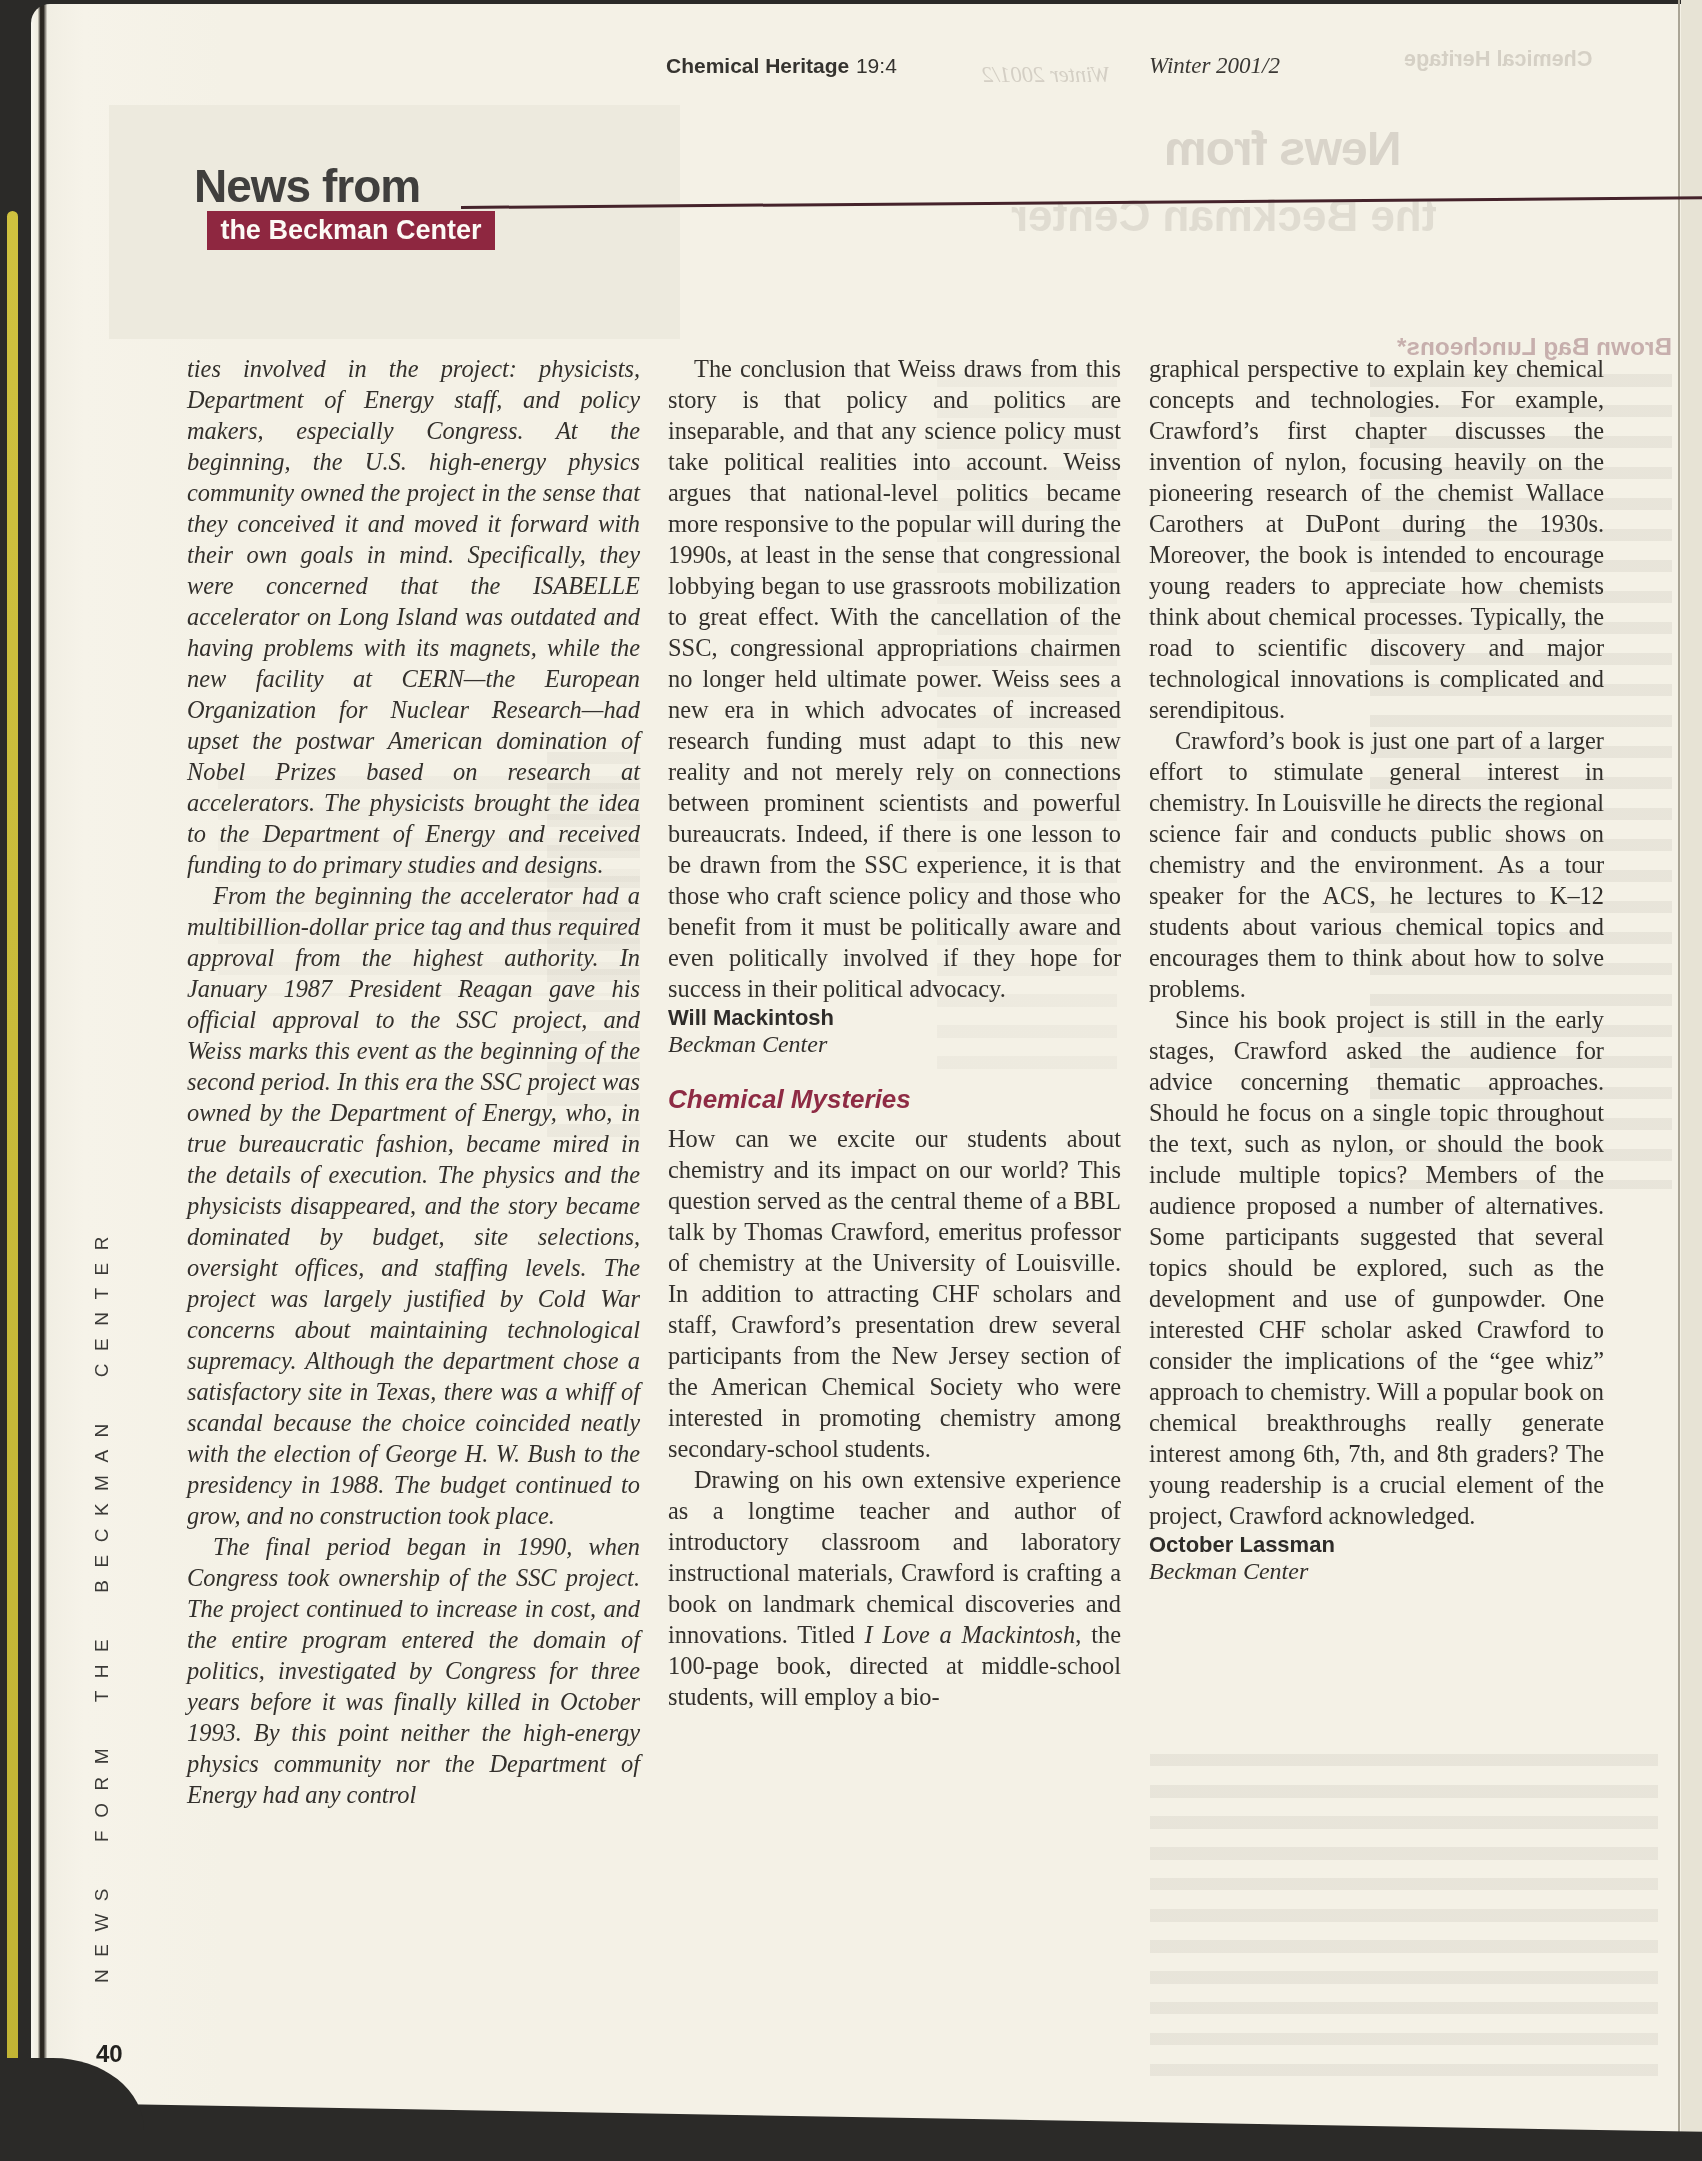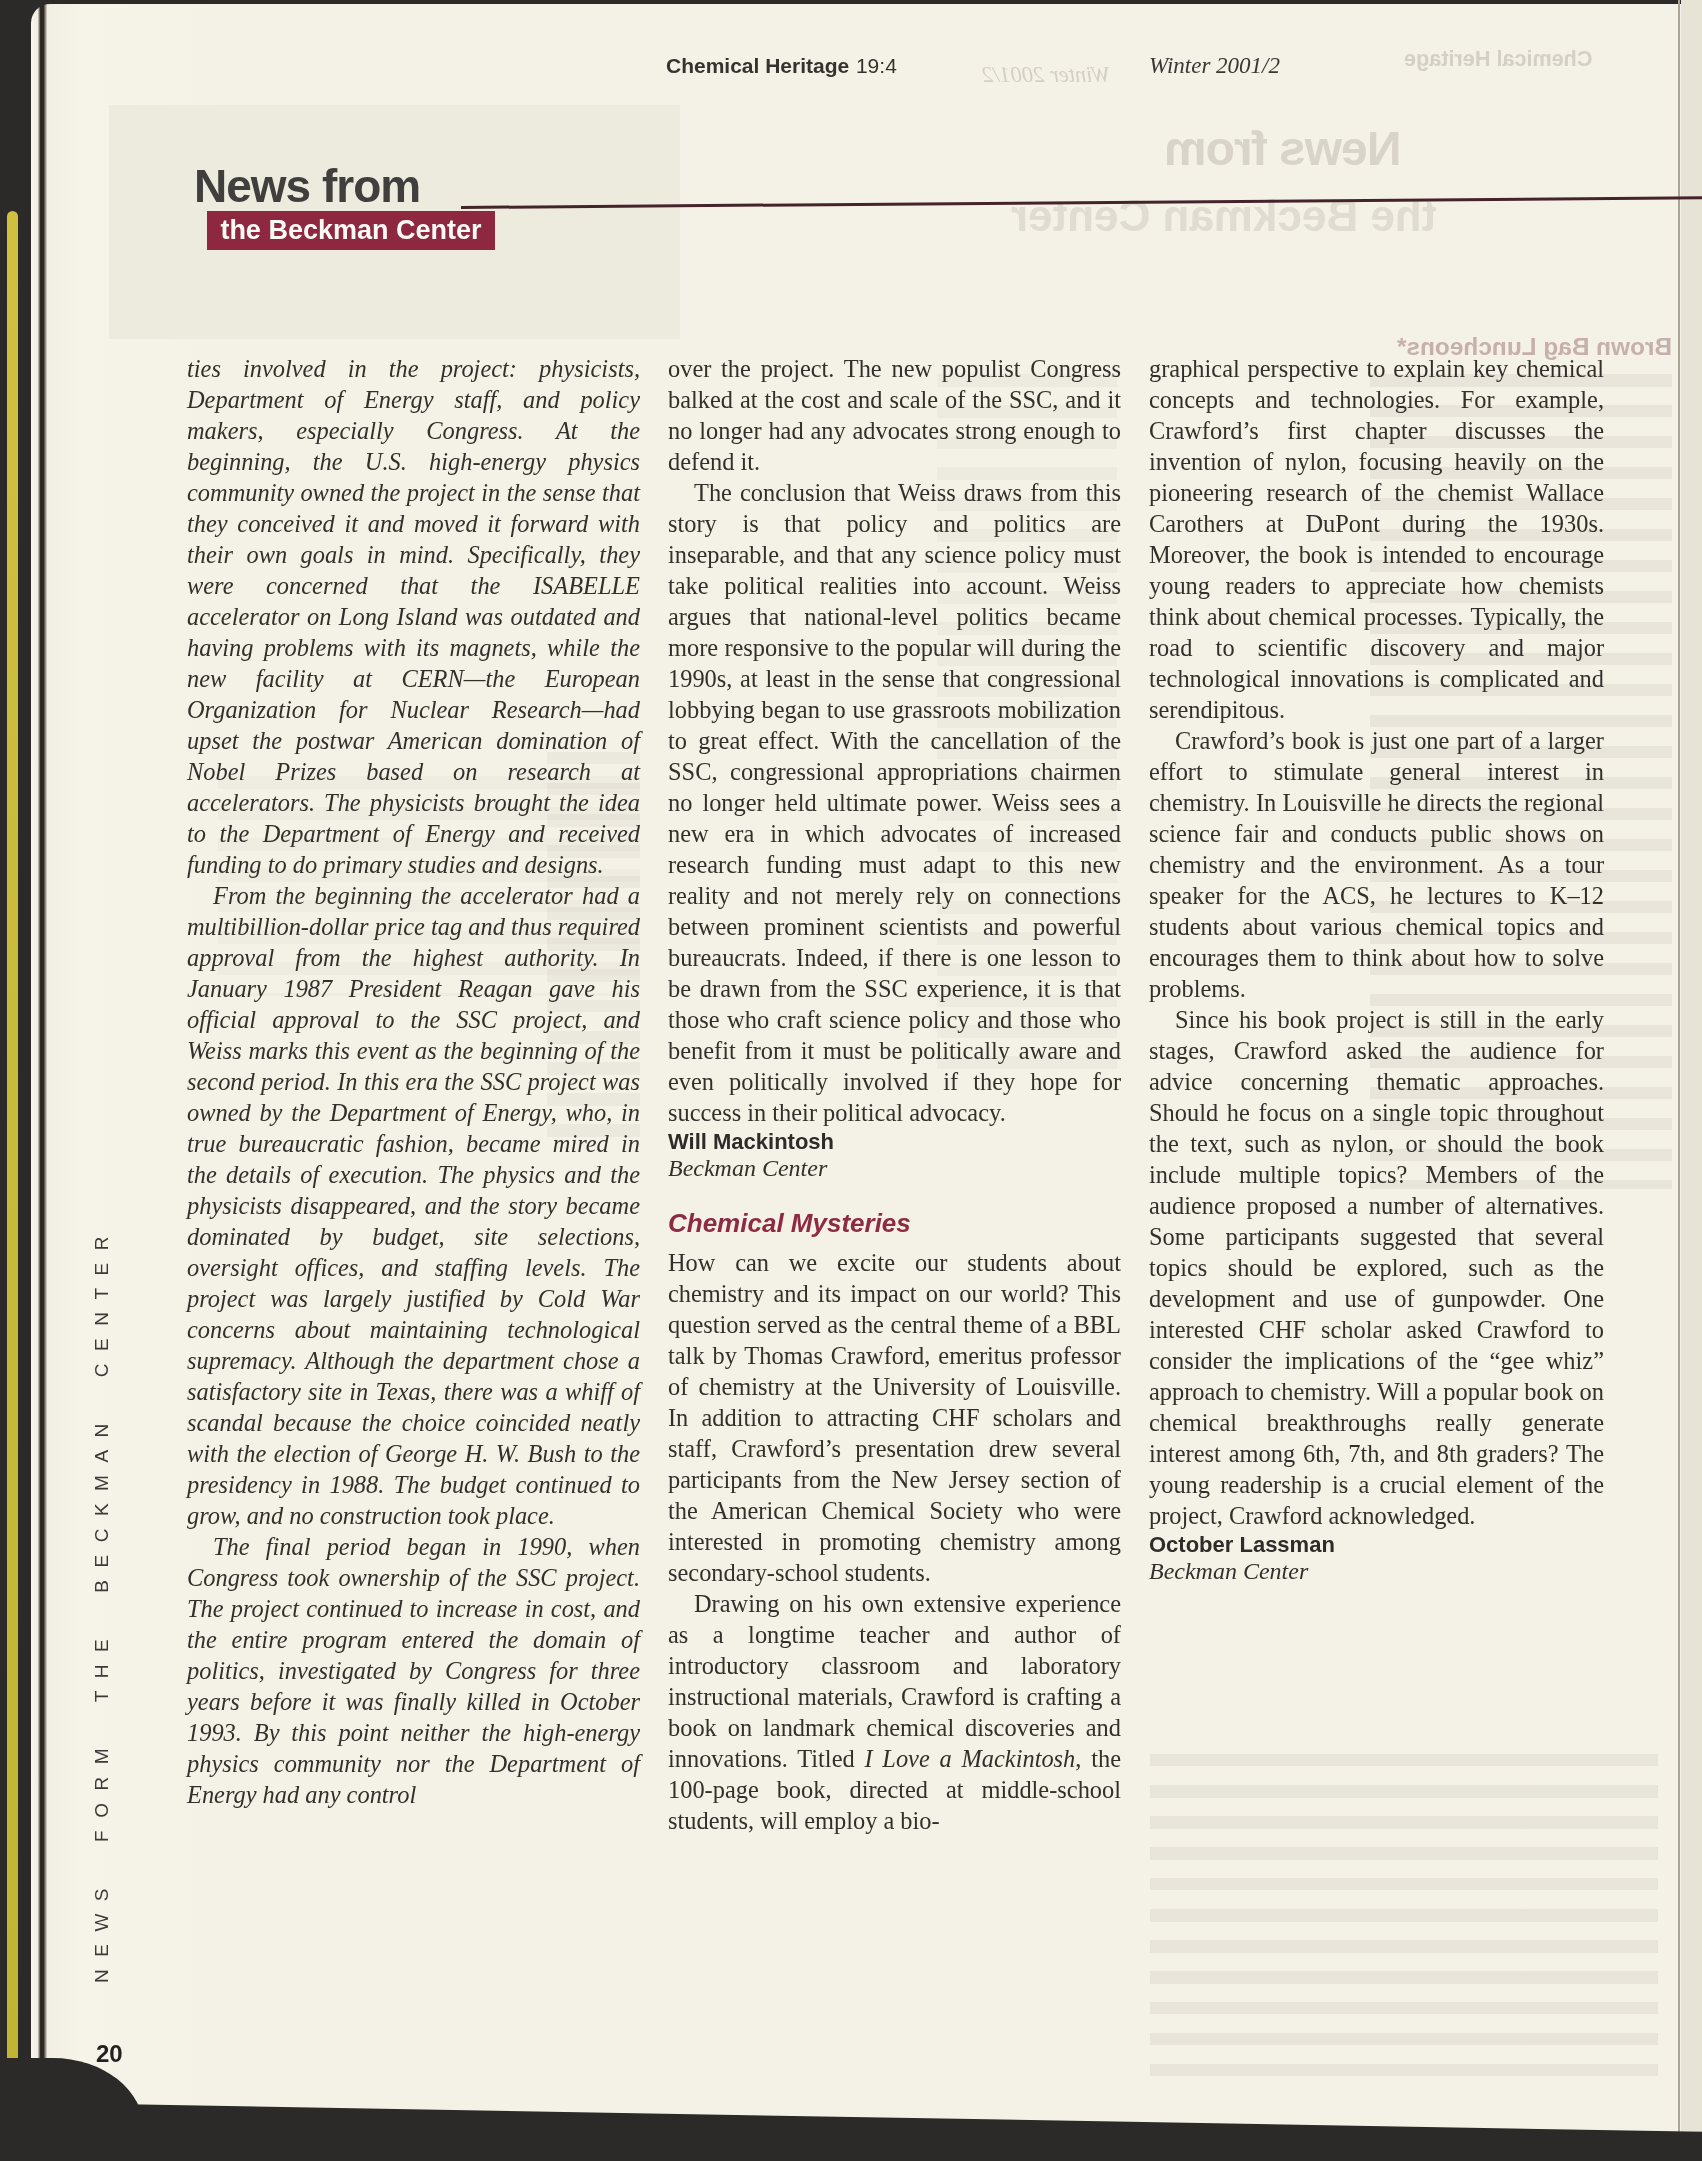--- a/index.html
+++ b/index.html
@@ -151,30 +151,29 @@
 <div class="journal-head">
   <span class="jt">Chemical Heritage</span><span class="ji">19:4</span>
 </div>
 <div class="season-head">Winter 2001/2</div>
 
 <div class="masthead-rule"></div>
 <div class="masthead-line1">News from</div>
 <div class="masthead-line2">the Beckman Center</div>
 
 <div class="sidebar-vertical">NEWS FORM THE BECKMAN CENTER</div>
-<div class="folio">20</div>
+<div class="folio">40</div>
 
 <div class="col col-1">
   <p>ties involved in the project: physicists, Department of Energy staff, and policy makers, especially Congress. At the beginning, the U.S. high-energy physics community owned the project in the sense that they conceived it and moved it forward with their own goals in mind. Specifically, they were concerned that the ISABELLE accelerator on Long Island was outdated and having problems with its magnets, while the new facility at CERN—the European Organization for Nuclear Research—had upset the postwar American domination of Nobel Prizes based on research at accelerators. The physicists brought the idea to the Department of Energy and received funding to do primary studies and designs.</p>
   <p class="indent">From the beginning the accelerator had a multibillion-dollar price tag and thus required approval from the highest authority. In January 1987 President Reagan gave his official approval to the SSC project, and Weiss marks this event as the beginning of the second period. In this era the SSC project was owned by the Department of Energy, who, in true bureaucratic fashion, became mired in the details of execution. The physics and the physicists disappeared, and the story became dominated by budget, site selections, oversight offices, and staffing levels. The project was largely justified by Cold War concerns about maintaining technological supremacy. Although the department chose a satisfactory site in Texas, there was a whiff of scandal because the choice coincided neatly with the election of George H. W. Bush to the presidency in 1988. The budget continued to grow, and no construction took place.</p>
   <p class="indent">The final period began in 1990, when Congress took ownership of the SSC project. The project continued to increase in cost, and the entire program entered the domain of politics, investigated by Congress for three years before it was finally killed in October 1993. By this point neither the high-energy physics community nor the Department of Energy had any control</p>
 </div>
 
 <div class="col col-2">
-  <p>over the project. The new populist Congress balked at the cost and scale of the SSC, and it no longer had any advocates strong enough to defend it.</p>
   <p class="indent">The conclusion that Weiss draws from this story is that policy and politics are inseparable, and that any science policy must take political realities into account. Weiss argues that national-level politics became more responsive to the popular will during the 1990s, at least in the sense that congressional lobbying began to use grassroots mobilization to great effect. With the cancellation of the SSC, congressional appropriations chairmen no longer held ultimate power. Weiss sees a new era in which advocates of increased research funding must adapt to this new reality and not merely rely on connections between prominent scientists and powerful bureaucrats. Indeed, if there is one lesson to be drawn from the SSC experience, it is that those who craft science policy and those who benefit from it must be politically aware and even politically involved if they hope for success in their political advocacy.</p>
   <p class="byline-name">Will Mackintosh</p>
   <p class="byline-aff">Beckman Center</p>
   <h2 class="section-heading">Chemical Mysteries</h2>
   <p>How can we excite our students about chemistry and its impact on our world? This question served as the central theme of a BBL talk by Thomas Crawford, emeritus professor of chemistry at the University of Louisville. In addition to attracting CHF scholars and staff, Crawford’s presentation drew several participants from the New Jersey section of the American Chemical Society who were interested in promoting chemistry among secondary-school students.</p>
   <p class="indent"><span>Drawing on his own extensive experience as a longtime teacher and author of introductory classroom and laboratory instructional materials, Crawford is crafting a book on landmark chemical discoveries and innovations. Titled </span><span class="em">I Love a Mackintosh</span><span>, the 100-page book, directed at middle-school students, will employ a bio-</span></p>
 </div>
 
 <div class="col col-3">
   <p>graphical perspective to explain key chemical concepts and technologies. For example, Crawford’s first chapter discusses the invention of nylon, focusing heavily on the pioneering research of the chemist Wallace Carothers at DuPont during the 1930s. Moreover, the book is intended to encourage young readers to appreciate how chemists think about chemical processes. Typically, the road to scientific discovery and major technological innovations is complicated and serendipitous.</p>

